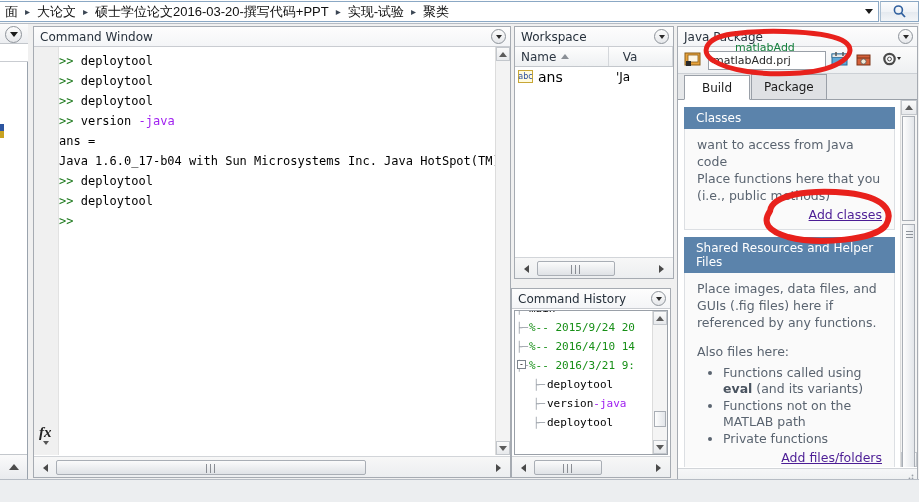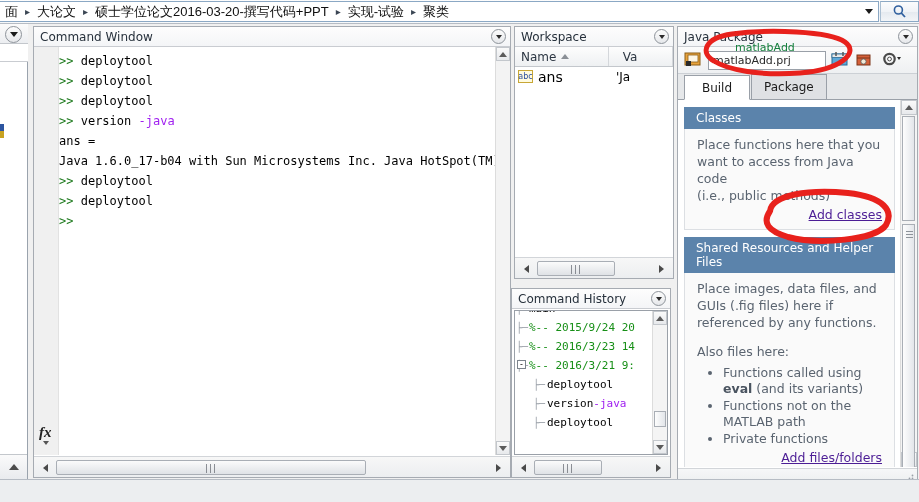--- a/index.html
+++ b/index.html
@@ -520,21 +520,21 @@
           <div class="ch-item">
             <span class="ch-tree">├─</span>
             <span class="ch-cmd">main</span>
           </div>
           <div class="ch-item">
             <span class="ch-tree">├─</span>
             <span class="ch-date">%-- 2015/9/24 20</span>
           </div>
           <div class="ch-item">
             <span class="ch-tree">├─</span>
-            <span class="ch-date">%-- 2016/3/23 14</span>
+            <span class="ch-date">%-- 2016/4/10 14</span>
           </div>
           <div class="ch-item">
             <div class="ch-box">-</div>
             <span class="ch-tree">├─</span>
             <span class="ch-date">%-- 2016/3/21 9:</span>
           </div>
           <div class="ch-item">
             <span class="ch-tree2">├─</span>
             <span class="ch-cmd">deploytool</span>
           </div>
@@ -616,22 +616,22 @@
     <div class="jp-tabs" id="jp-tabs">
         <div class="jp-tab active">Build</div>
         <div class="jp-tab">Package</div>
       </div>
 
     <div class="jp-content">
       <div class="jp-scrollarea">
 
         <div class="jp-section-head">Classes</div>
         <div class="jp-section-body">
+          <div>want to access from Java code</div>
           <div>Place functions here that you</div>
-          <div>want to access from Java code</div>
           <div>(i.e., public methods)</div>
           <a class="jp-link" href="#">Add classes</a>
         </div>
 
         <div class="jp-section-head">Shared Resources and Helper Files</div>
         <div class="jp-section-body">
           <div>Place images, data files, and</div>
           <div>GUIs (.fig files) here if</div>
           <div>referenced by any functions.</div>
           <div style="height:12px;"></div>

